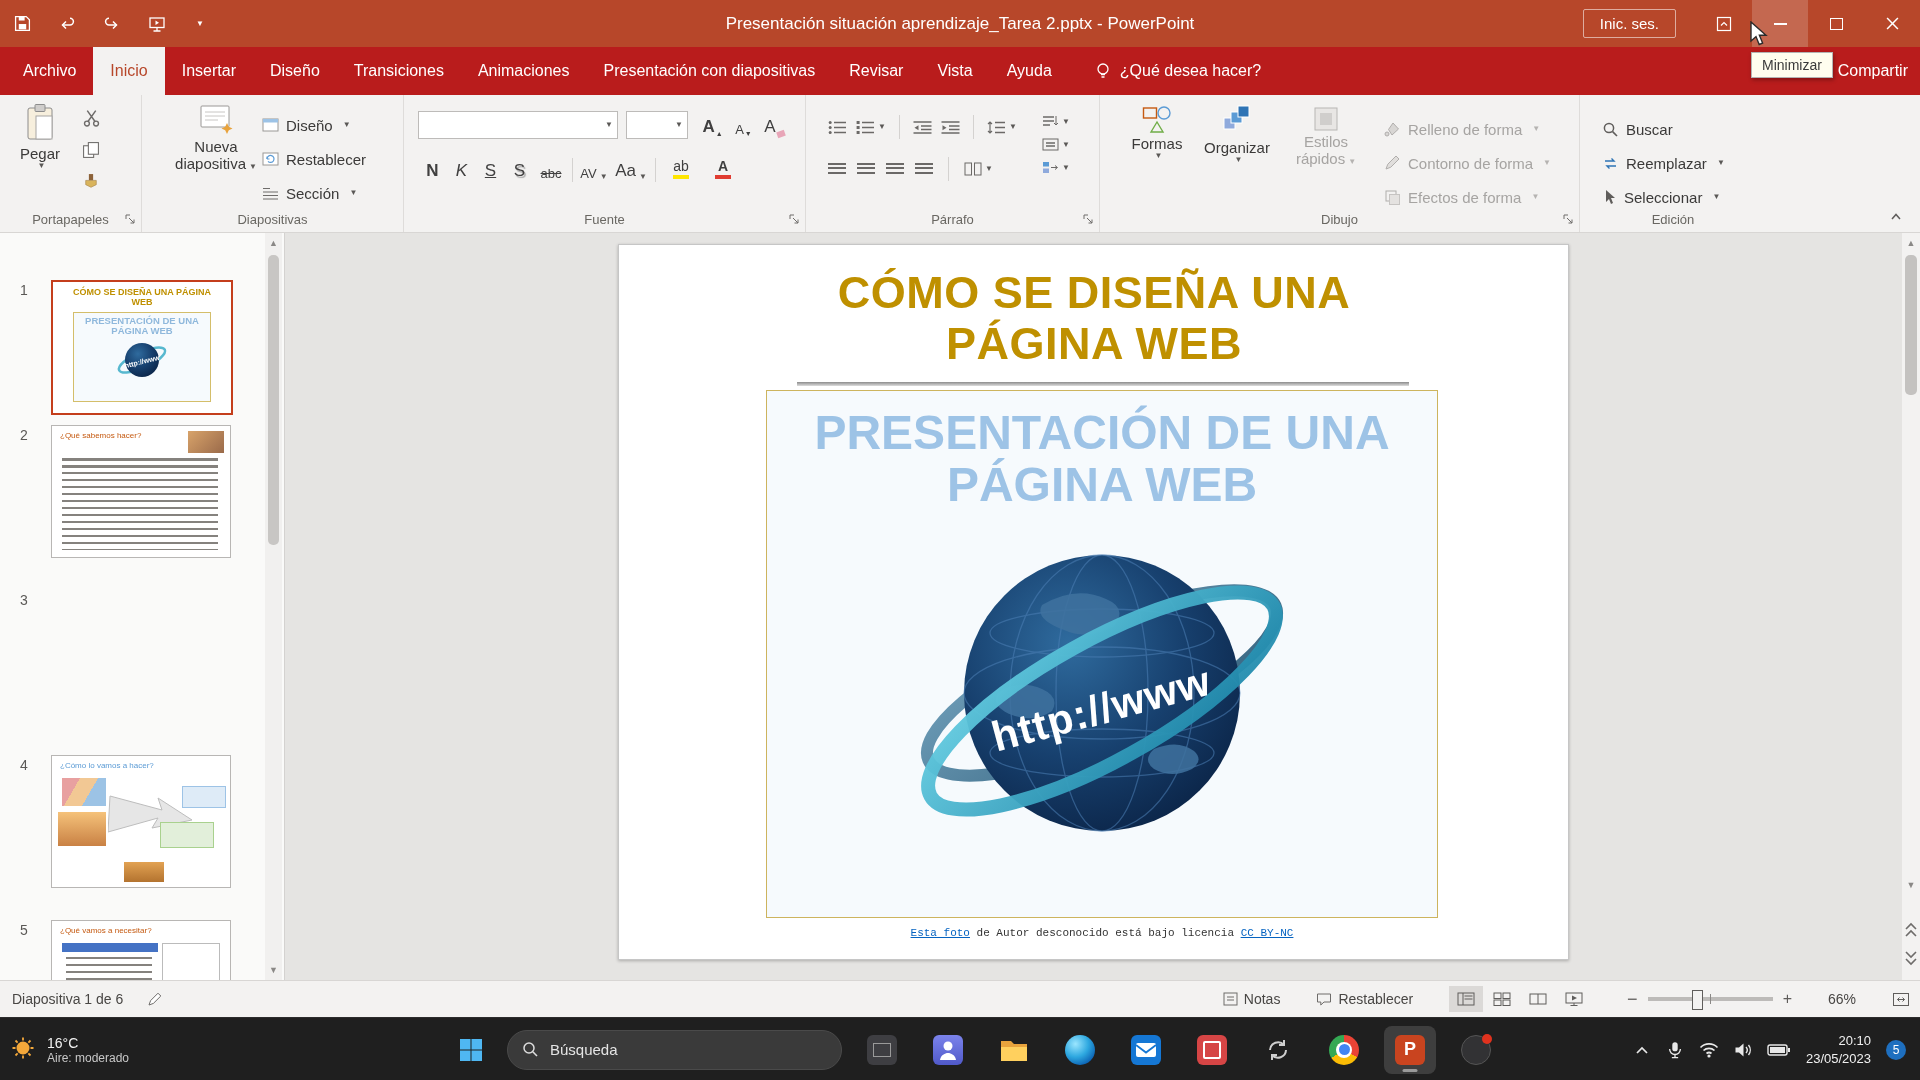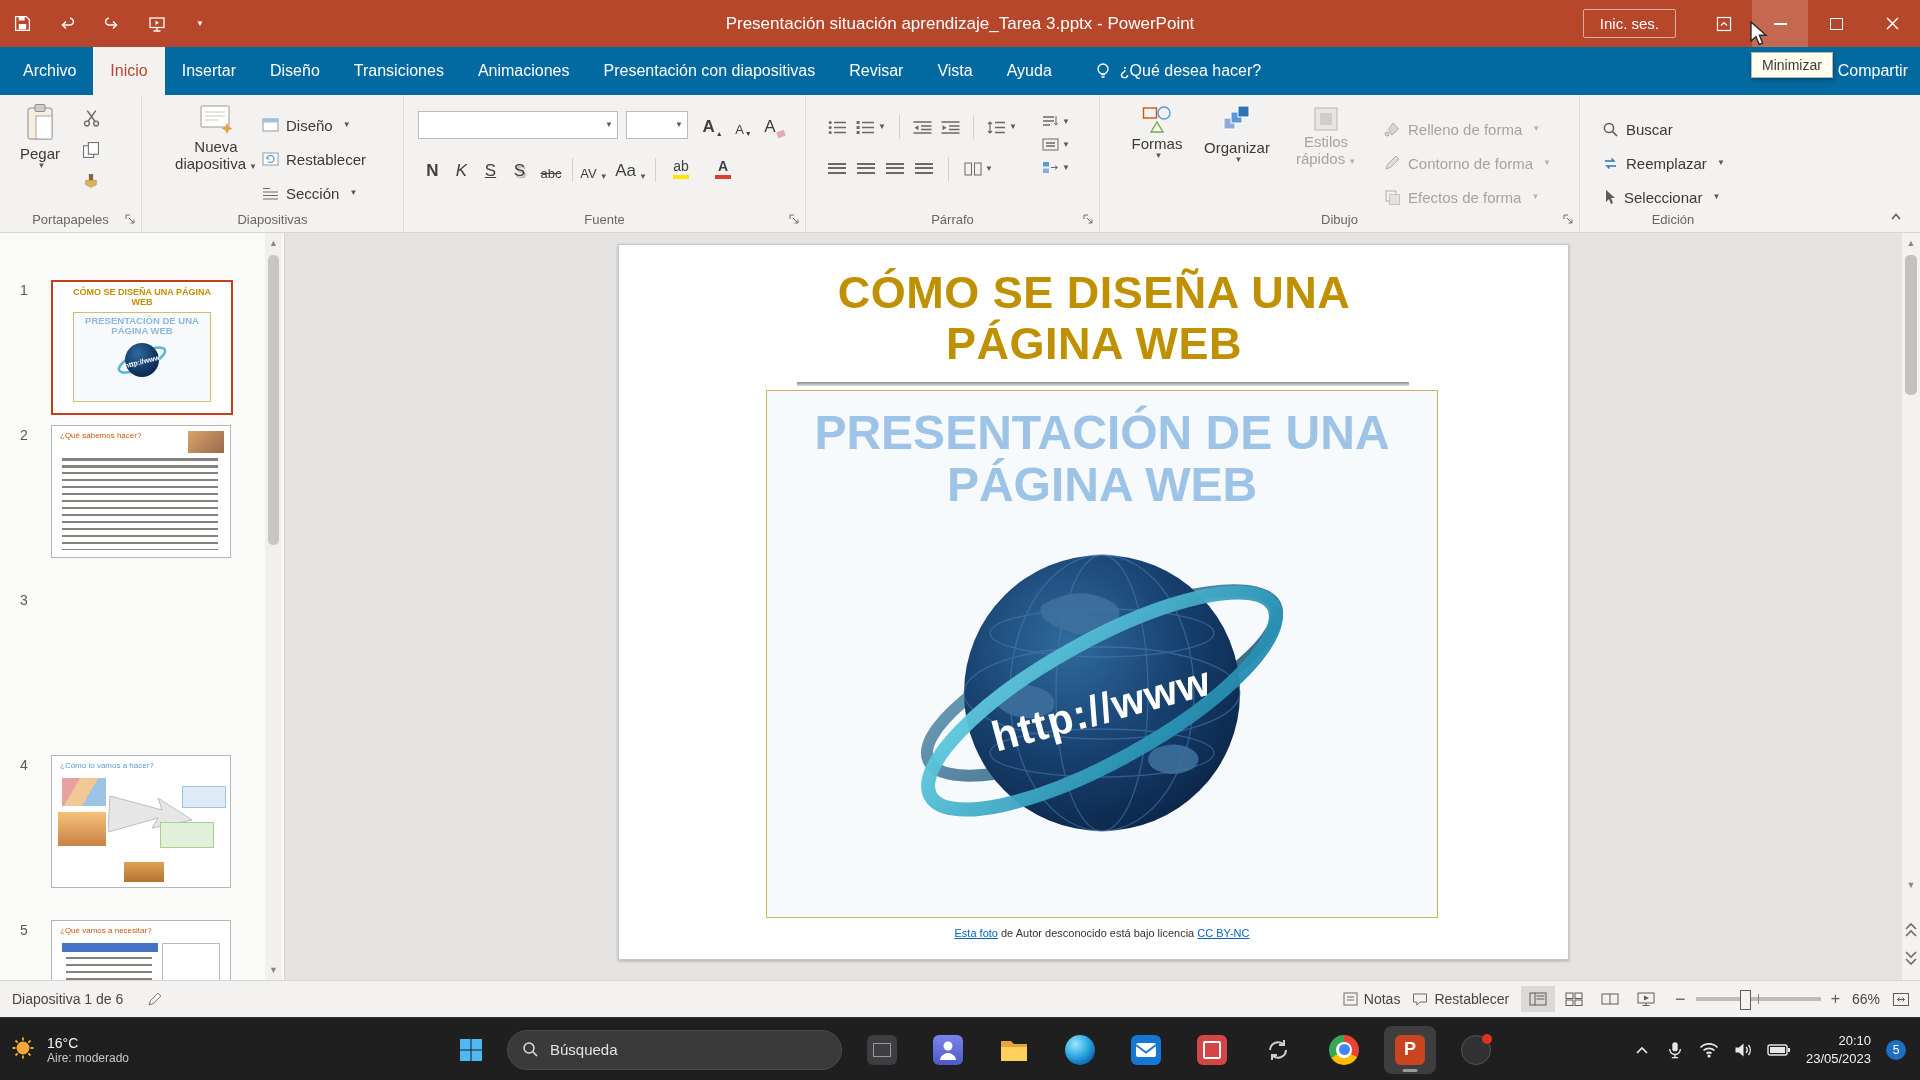--- a/index.html
+++ b/index.html
@@ -14,21 +14,21 @@
   #titlebar{position:absolute;left:0;top:0;width:1920px;height:47px;background:#B7472A;color:#fff;}
   .qat{position:absolute;left:14px;top:0;height:47px;display:flex;align-items:center;gap:27px;}
   .qat svg{display:block;}
   #win-title{position:absolute;left:0;right:0;top:0;height:47px;display:flex;align-items:center;justify-content:center;font-size:17px;pointer-events:none;}
   #tb-right{position:absolute;right:0;top:0;height:47px;display:flex;align-items:center;}
   #signin{border:1px solid rgba(255,255,255,.55);border-radius:2px;padding:5px 16px;font-size:15px;margin-right:20px;cursor:default;}
   .winbtn{width:56px;height:47px;display:flex;align-items:center;justify-content:center;}
   .winbtn.hover{background:rgba(255,255,255,.18);}
 
   
-  #tabrow{position:absolute;left:0;top:47px;width:1920px;height:48px;background:#0369a1;display:flex;align-items:stretch;padding-left:6px;box-sizing:border-box;}
+  #tabrow{position:absolute;left:0;top:47px;width:1920px;height:48px;background:#b91c1c;display:flex;align-items:stretch;padding-left:6px;box-sizing:border-box;}
   .tab{padding:0 17px;line-height:48px;font-size:16px;color:#fff;white-space:nowrap;}
   .tab.active{background:#F3F2F1;color:#B7472A;}
   #tellme{display:flex;align-items:center;gap:9px;margin-left:26px;color:#fff;font-size:16px;white-space:nowrap;}
   #share{position:absolute;right:12px;top:47px;height:48px;display:flex;align-items:center;gap:8px;color:#fff;font-size:16px;}
 
   
   #ribbon{position:absolute;left:0;top:95px;width:1920px;height:138px;background:#F3F2F1;border-bottom:1px solid #D8D6D4;box-sizing:border-box;}
   .rgroup{position:absolute;top:0;height:137px;border-right:1px solid #DEDCDA;box-sizing:border-box;}
   .grouplabel{position:absolute;bottom:5px;left:0;right:0;text-align:center;font-size:13px;color:#696762;}
   .launcher{position:absolute;right:3px;bottom:5px;width:14px;height:14px;}
@@ -50,21 +50,21 @@
   .sbar{position:absolute;right:2px;top:0;width:17px;height:747px;background:#F1F0EF;}
   .sarrow{position:absolute;left:0;width:17px;height:16px;text-align:center;font-size:9px;color:#8A8886;line-height:16px;}
 
   
   #canvas{position:absolute;left:285px;top:233px;width:1635px;height:747px;background:#E5E4E2;overflow:hidden;}
   #slide{position:absolute;left:333px;top:11px;width:951px;height:716px;background:#fff;border:1px solid #C6C6C6;box-shadow:0 1px 3px rgba(0,0,0,.25);box-sizing:border-box;}
   #slide-title{position:absolute;top:22px;left:135px;width:680px;text-align:center;font-size:45px;font-weight:bold;color:#BF9000;line-height:1.14;letter-spacing:.5px;}
   #slide-divider{position:absolute;top:137px;left:178px;width:612px;height:4px;background:linear-gradient(to bottom,#8C8C8C,#DDDDDD);}
   #content-box{position:absolute;top:145px;left:147px;width:672px;height:528px;border:1px solid #CDB45E;background:#F6FAFD;box-sizing:border-box;}
   #slide-subtitle{margin:16px auto 0;width:600px;text-align:center;font-size:48px;font-weight:bold;color:#9DC3E6;line-height:1.08;}
-  #slide-caption{position:absolute;top:682px;left:147px;width:672px;text-align:center;font-size:11px;color:#333;}
+  #slide-caption{position:absolute;top:682px;left:147px;width:672px;text-align:center;font-size:11px;color:#333;font-family:Liberation Mono, monospace;}
   .cap-link{color:#0563C1;text-decoration:underline;}
   .cscroll{position:absolute;right:0;top:0;width:18px;height:747px;background:#F3F2F1;}
 
   
   #statusbar{position:absolute;left:0;top:980px;width:1920px;height:37px;background:#F3F2F1;border-top:1px solid #D8D6D4;display:flex;align-items:center;font-size:14px;color:#484644;box-sizing:border-box;}
   .sb-item{display:flex;align-items:center;gap:6px;white-space:nowrap;}
   .viewbtn{width:34px;height:26px;display:flex;align-items:center;justify-content:center;}
   .viewbtn.active{background:#DBD9D7;}
 
   
@@ -103,21 +103,21 @@
           <path d="M4.5 10h7.5a3.4 3.4 0 0 0 0-6.8" fill="none" stroke="#fff" stroke-width="1.5"></path>
           <path d="M8 6.5 4.5 10 8 13.5" fill="none" stroke="#fff" stroke-width="1.5"></path>
         </svg>
       <svg width="18" height="18" viewBox="0 0 18 18">
           <rect x="2" y="3" width="14" height="9.5" fill="none" stroke="#fff" stroke-width="1.3"></rect>
           <path d="M9 12.5V16M5.5 16h7" stroke="#fff" stroke-width="1.3"></path>
           <path d="M7.5 5.5l3.5 2.2-3.5 2.2z" fill="#fff"></path>
         </svg>
       <span class="caret w">▼</span>
     </div>
-    <div id="win-title">Presentación situación aprendizaje_Tarea 3.pptx  -  PowerPoint</div>
+    <div id="win-title">Presentación situación aprendizaje_Tarea 2.pptx  -  PowerPoint</div>
     <div id="tb-right">
       <div id="signin">Inic. ses.</div>
       <div class="winbtn">
         <svg width="16" height="16" viewBox="0 0 16 16">
             <rect x="1.5" y="1.5" width="13" height="13" fill="none" stroke="#fff" stroke-width="1.2"></rect>
             <path d="M5 9.5 8 6.5l3 3" fill="none" stroke="#fff" stroke-width="1.2"></path>
           </svg>
       </div>
       <div class="winbtn hover">
         <div style="width:13px;height:2px;background:#fff"></div>
@@ -585,21 +585,21 @@
   </div>
 
   <div id="statusbar">
     <div class="sb-item" style="padding-left:12px">
         <span>Diapositiva 1 de 6</span>
       </div>
     <svg style="margin-left:24px" width="16" height="16" viewBox="0 0 16 16">
         <path d="M2 14l1.6-4.4L11 2.2l2.8 2.8L6.4 12.4z" fill="#fff" stroke="#6E6C6A"></path>
       </svg>
 
-    <div style="margin-left:auto;display:flex;align-items:center;gap:12px;padding-right:10px">
+    <div style="margin-left:auto;display:flex;align-items:center;gap:36px;padding-right:10px">
       <div class="sb-item">
         <svg width="15" height="14" viewBox="0 0 15 14">
             <rect x="1" y="1" width="13" height="12" fill="none" stroke="#6E6C6A"></rect>
             <path d="M4 5h7M4 8h7" stroke="#6E6C6A"></path>
           </svg>
         <span>Notas</span>
       </div>
       <div class="sb-item">
         <svg width="16" height="15" viewBox="0 0 16 15">
             <path d="M1.5 2h13v8H8l-3.2 3v-3H1.5z" fill="none" stroke="#6E6C6A"></path>

